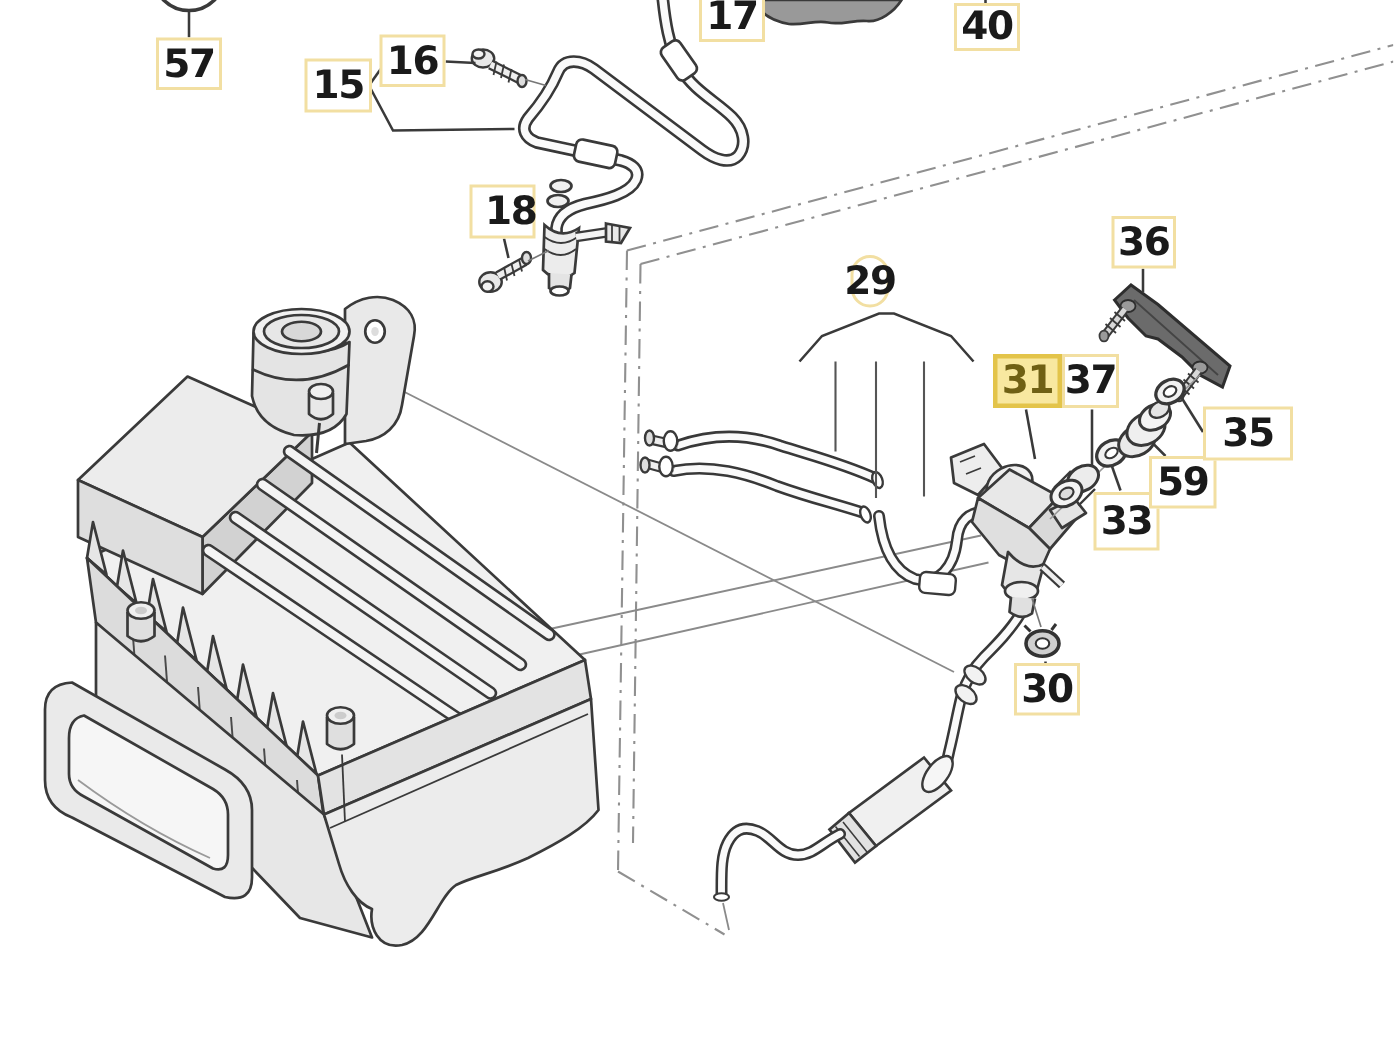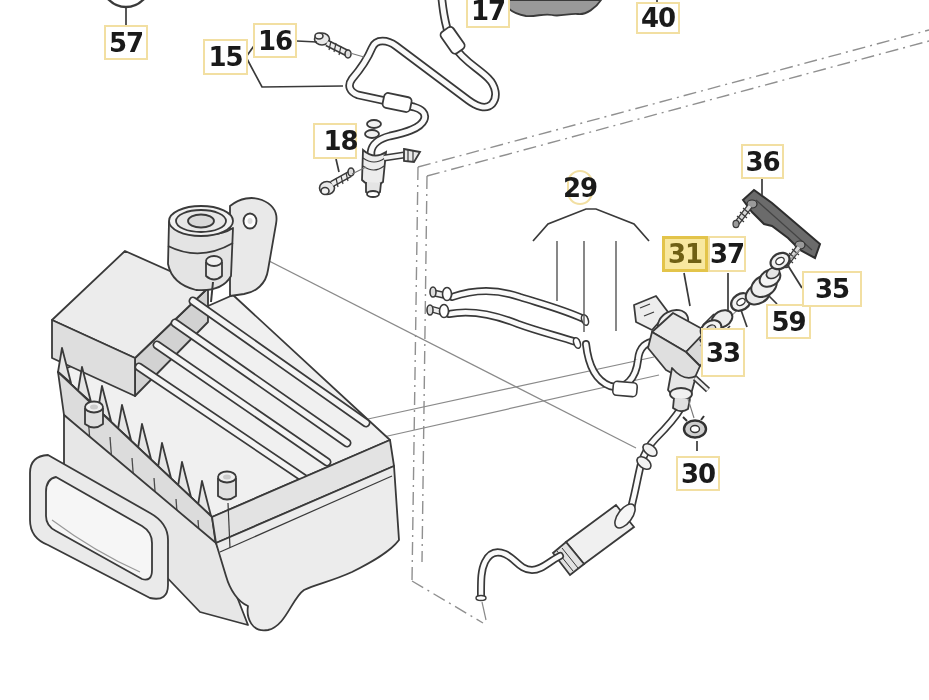--- a/index.html
+++ b/index.html
@@ -318,18 +318,18 @@
       <div class="part-label" style="left: 104px; top: 25px; width: 44px; height: 35px;">57</div>
       <div class="part-label" style="left: 203px; top: 39px; width: 45px; height: 36px;">15</div>
       <div class="part-label" style="left: 253px; top: 23px; width: 44px; height: 35px;">16</div>
       <div class="part-label" style="left: 466px; top: -7px; width: 44px; height: 35px;">17</div>
       <div class="part-label" style="left: 636px; top: 2px; width: 44px; height: 32px; text-align: right;">40</div>
       <div class="part-label" style="left: 313px; top: 123px; width: 44px; height: 36px; padding-left: 11px;">18</div>
       <div class="part-label" style="left: 567px; top: 170px; width: 26px; height: 35px; border-radius: 13px;">29</div>
       <div class="part-label" style="left: 741px; top: 144px; width: 43px; height: 35px;">36</div>
       <div class="part-label highlighted" style="left: 662px; top: 236px; width: 46px; height: 36px;">31</div>
       <div class="part-label" style="left: 708px; top: 236px; width: 38px; height: 36px;">37</div>
-      <div class="part-label" style="left: 701px; top: 328px; width: 44px; height: 49px;">33</div>
+      <div class="part-label" style="left: 729px; top: 328px; width: 44px; height: 39px;">33</div>
       <div class="part-label" style="left: 766px; top: 304px; width: 45px; height: 35px;">59</div>
       <div class="part-label" style="left: 802px; top: 271px; width: 60px; height: 36px;">35</div>
-      <div class="part-label" style="left: 676px; top: 456px; width: 44px; height: 35px;">30</div>
+      <div class="part-label" style="left: 676px; top: 442px; width: 44px; height: 35px;">30</div>
     </div>
 </div>
 
 </body></html>

